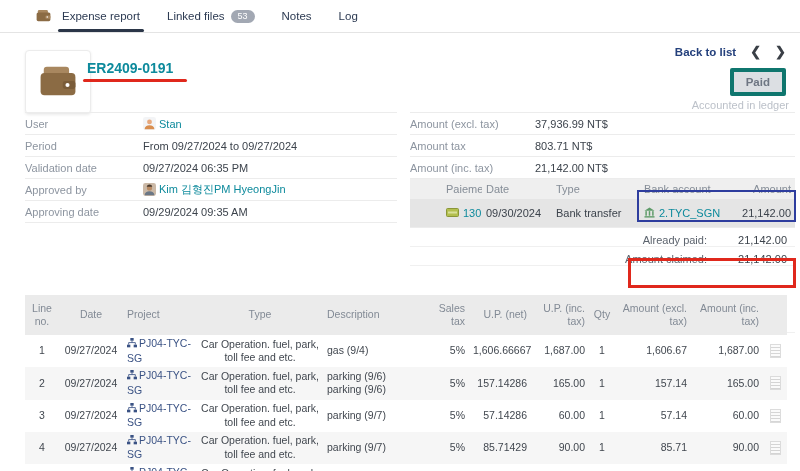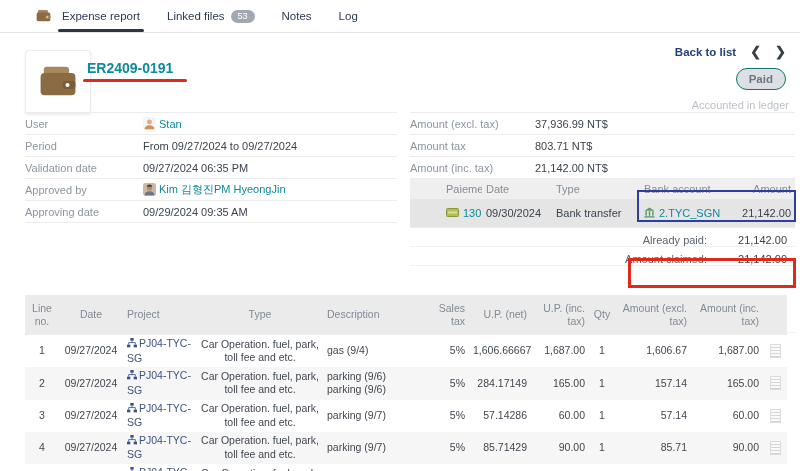--- a/index.html
+++ b/index.html
@@ -23,21 +23,21 @@
   .doc-card { position:absolute; left:25px; top:50px; width:66px; height:64px; background:#fff;
               border:1px solid #ececec; border-radius:4px; box-shadow:0 1px 3px rgba(0,0,0,.08);
               display:flex; align-items:center; justify-content:center; }
   .rec-title { position:absolute; left:87px; top:60px; color:var(--teal,#0d8a9c); font-size:14px; font-weight:bold; }
   .annot-underline { position:absolute; left:83px; top:79px; width:104px; height:3px;
                      background:var(--redannot,#e02b20); border-radius:2px; pointer-events:none; }
   .backbar { position:absolute; top:45px; right:14px; display:flex; align-items:center; gap:14px;padding-left:8px; }
   .back-link { color:var(--navy2,#24407c); font-weight:bold; font-size:11.5px; cursor:pointer; }
   .chev { color:#3a3f46; font-size:13px; font-weight:bold; cursor:pointer; line-height:1; }
   .paid-btn { position:absolute; top:68px; right:14px; background:var(--paidbg,#dcdfe3); color:#6e7683;
-              font-weight:bold; font-size:11.5px; padding:4px 12px; border-radius:11px; border:1px solid #0f766e; }
+              font-weight:bold; font-size:11.5px; padding:4px 12px; border-radius:2px; border:4px solid #0f766e; }
   .ledger-note { position:absolute; top:99px; right:11px; color:#bcc1c9; font-size:11px; }
 
   
   .fields { position:absolute; border-top:1px solid #ececec; }
   .fields.left { left:25px; top:112px; width:372px; }
   .fields.right { left:410px; top:112px; width:385px; }
   .frow { display:flex; align-items:center; height:22px; border-bottom:1px solid #ececec; }
   .flabel { color:#8d95a0; }
   .fields.left .flabel { width:118px; }
   .fields.right .flabel { width:125px; }
@@ -290,21 +290,21 @@
           <td class="c">09/27/2024</td>
           <td class="l proj"><span class="picon"><svg width="10" height="10" viewBox="0 0 12 12">
                   <rect x="4" y="0" width="4" height="3.2" fill="#3a5284"></rect>
                   <rect x="0" y="8" width="4" height="3.2" fill="#3a5284"></rect>
                   <rect x="8" y="8" width="4" height="3.2" fill="#3a5284"></rect>
                   <path d="M6 3v2.5M2 8V5.5h8V8" stroke="#3a5284" fill="none"></path>
                 </svg></span><span class="link" style="color:#3a5284">PJ04-TYC-SG</span></td>
           <td class="c">Car Operation. fuel, park, toll fee and etc.</td>
           <td class="l">parking (9/6) parking (9/6)</td>
           <td class="r">5%</td>
-          <td class="r">284.17149</td>
+          <td class="r">157.14286</td>
           <td class="r">165.00</td>
           <td class="c">1</td>
           <td class="r">157.14</td>
           <td class="r">165.00</td>
           <td>
               <div class="thumb"></div>
             </td>
         </tr>
         <tr>
           <td class="c">3</td>

